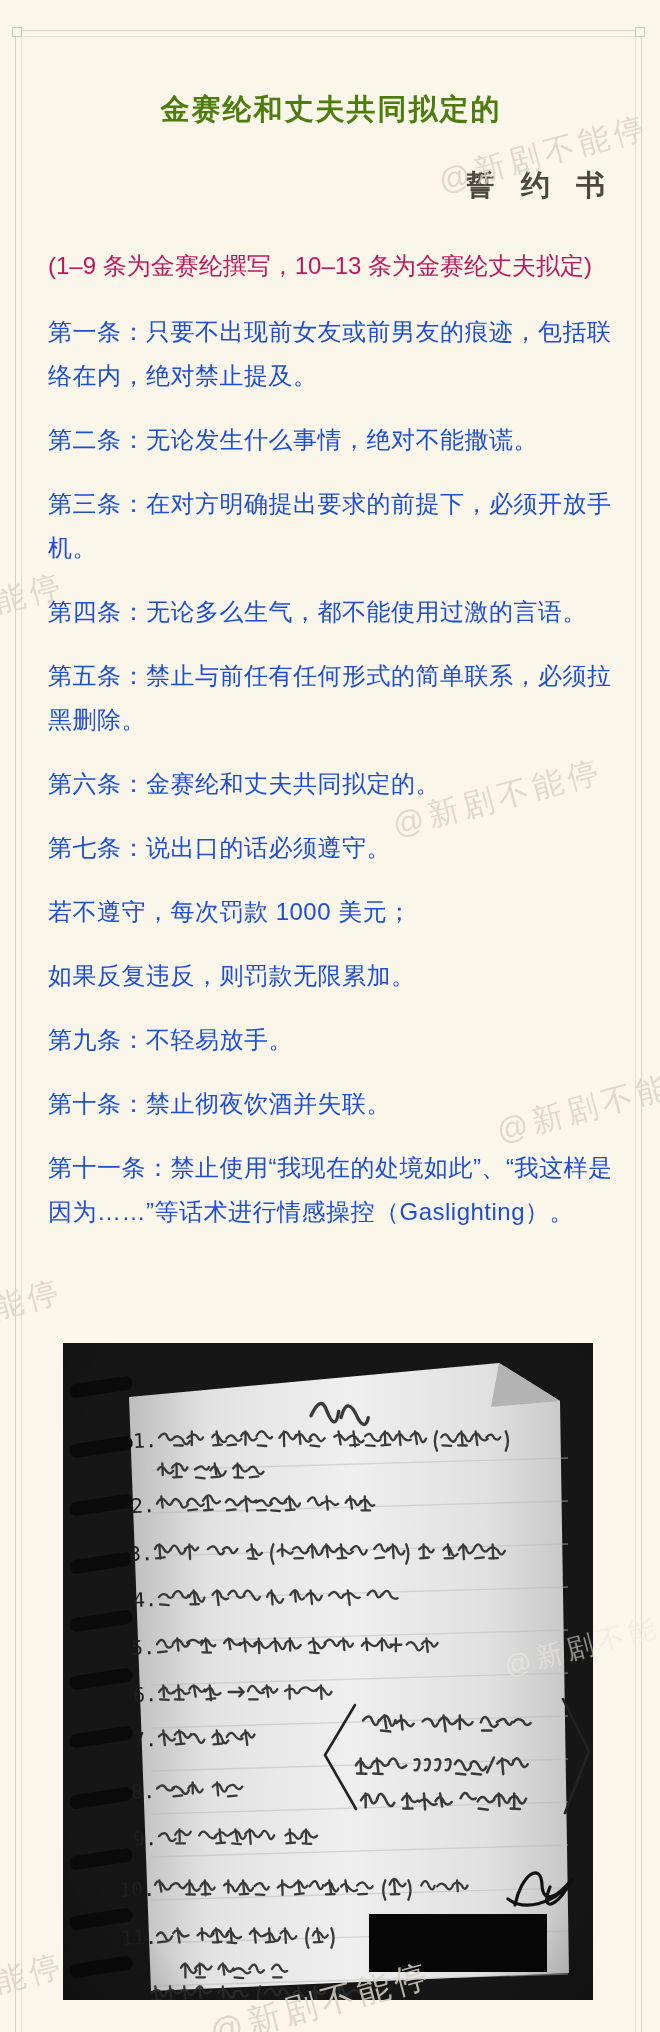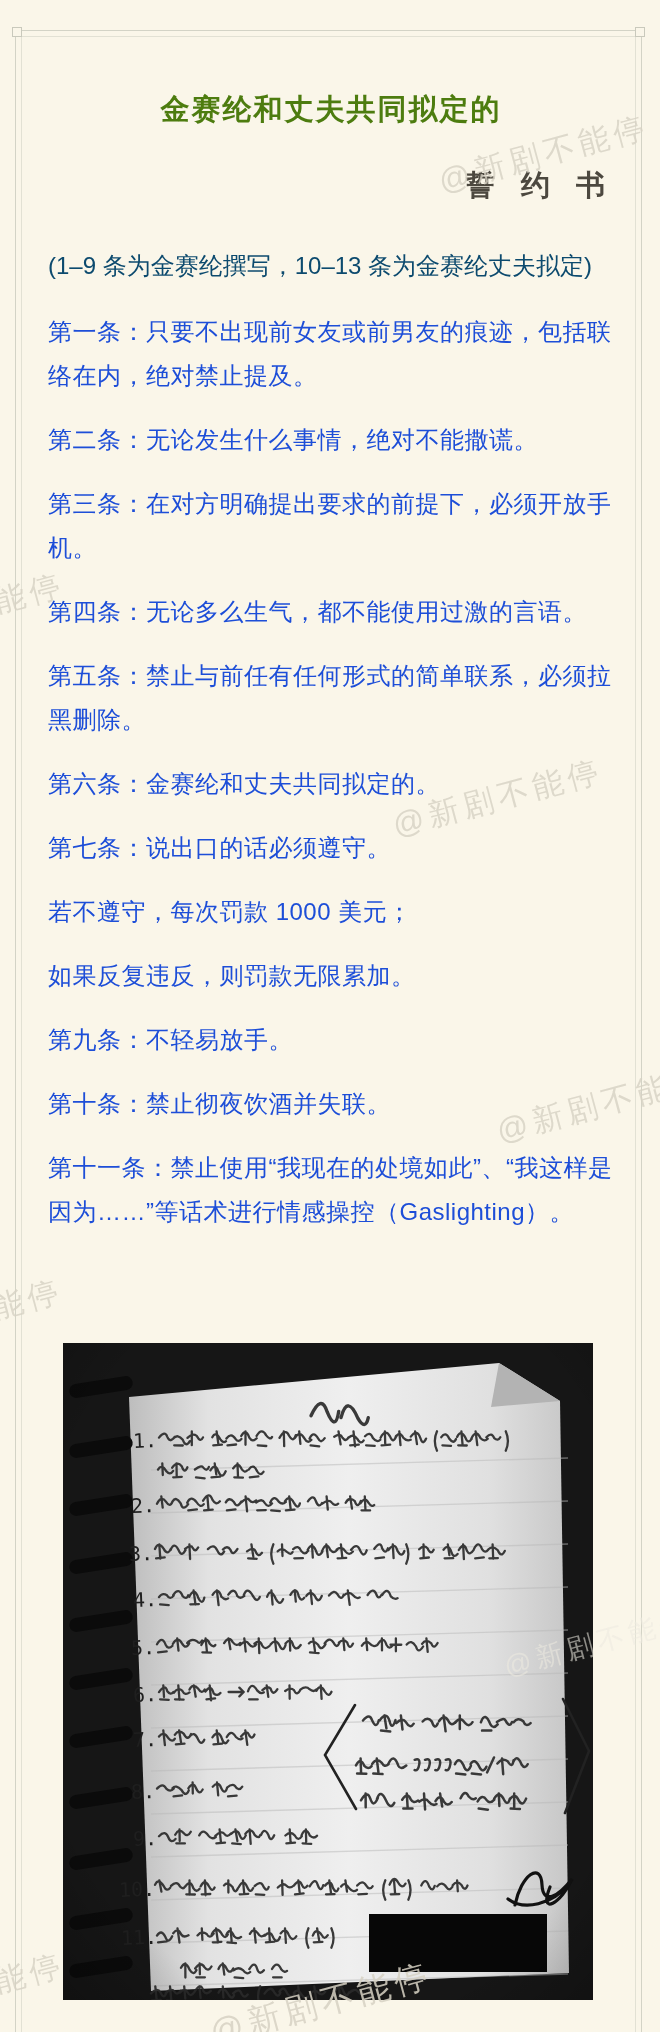--- a/index.html
+++ b/index.html
@@ -16,21 +16,21 @@
     border:1px solid #e2e1d4;pointer-events:none;}
   .corner{position:absolute;width:8px;height:8px;background:#faf6e9;border:1px solid #c9c9bc;}
   .corner.tl{left:12px;top:27px;}
   .corner.tr{right:15px;top:27px;}
 
   .content{position:absolute;left:48px;right:46px;top:0;}
   .title1{margin:92px 0 0;font-size:29px;line-height:34px;font-weight:bold;
     text-align:center;color:#4d7c0f;letter-spacing:2px;}
   .title2{margin:42px 0 0;font-size:29px;line-height:34px;font-weight:bold;
     text-align:right;color:#4c483f;letter-spacing:9px;}
-  .intro{margin:46px 0 8px;font-size:24px;line-height:36px;color:#0c4a6e;}
+  .intro{margin:46px 0 8px;font-size:24px;line-height:36px;color:#be185d;}
   .clause{margin:20px 0 0;font-size:24px;line-height:44px;color:#1d4ed8;letter-spacing:0.5px;}
   #clause-list .clause:first-child{margin-top:26px;}
 
   .photo{position:absolute;left:63px;top:1343px;width:530px;height:657px;background:#161616;}
   .photo svg{display:block;}
 
   .wm{position:absolute;white-space:nowrap;color:#d7d2c4;letter-spacing:5px;
     font-size:31px;transform:rotate(-15deg);transform-origin:0 0;opacity:.8;
     pointer-events:none;z-index:5;}
   .wm1{left:434px;top:162px;}

